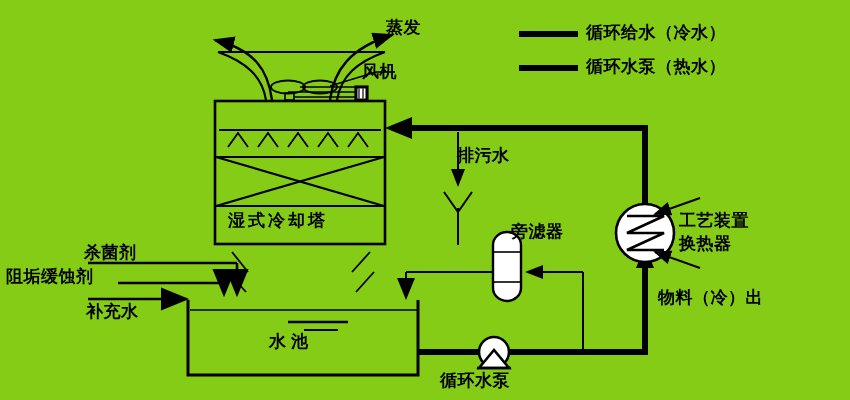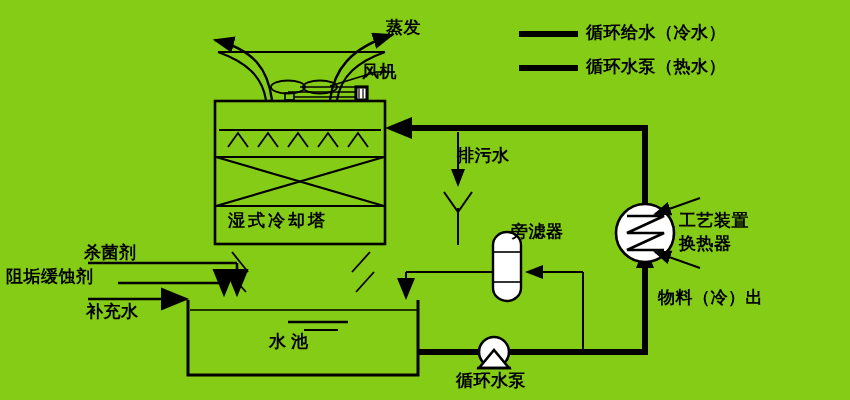--- a/index.html
+++ b/index.html
@@ -187,21 +187,21 @@
   <div class="lbl" style="left:362px; top:62px;">风机</div>
 
   <div class="lbl" style="left:228px; top:211px; letter-spacing:3px;">湿式冷却塔</div>
 
   <div class="lbl" style="left:269px; top:332px; letter-spacing:5px;">水池</div>
 
   <div class="lbl" style="left:457px; top:146px;">排污水</div>
 
   <div class="lbl" style="left:511px; top:222px;">旁滤器</div>
 
-  <div class="lbl" style="left:456px; top:371px;">循环水泵</div>
+  <div class="lbl" style="left:440px; top:371px;">循环水泵</div>
 
   <div class="lbl" style="left:84px; top:243px;">杀菌剂</div>
 
   <div class="lbl" style="left:6px; top:267px;text-align:center;">阻垢缓蚀剂</div>
 
   <div class="lbl" style="left:86px; top:302px;">补充水</div>
 
 
   <div class="lbl" style="left:679px; top:211px;">工艺装置</div>
 

